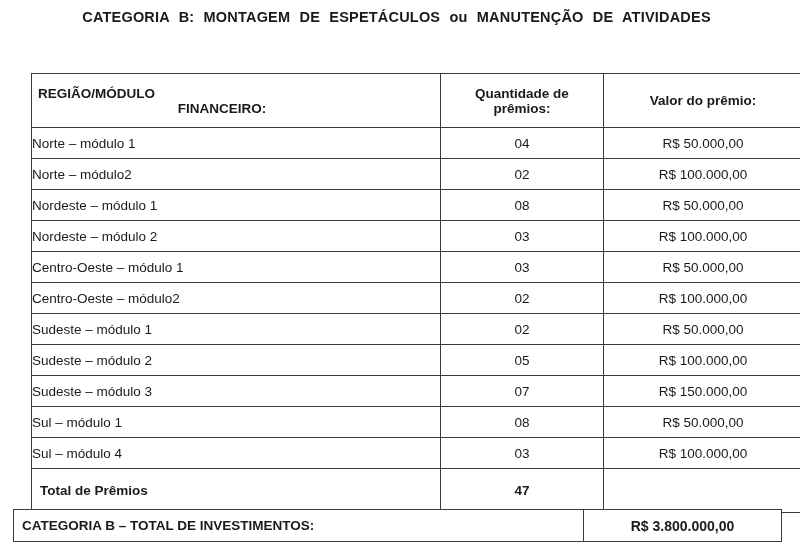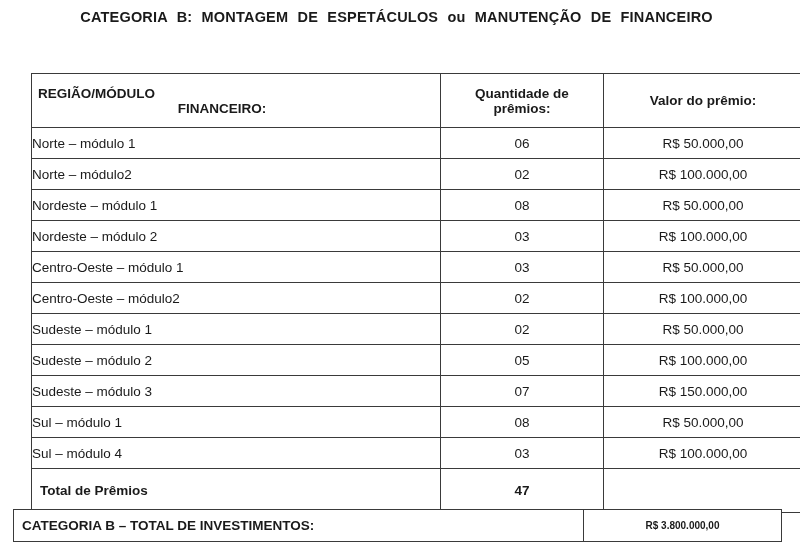--- a/index.html
+++ b/index.html
@@ -146,31 +146,31 @@
     font-size: 13.5px;
     box-sizing: border-box;
   }
   .grand-total .gt-value {
     flex: 1 1 auto;
     display: flex;
     align-items: center;
     justify-content: center;
     border-left: 1.5px solid #3a3a3a;
     font-weight: bold;
-    font-size: 10px;
+    font-size: 14px;
     box-sizing: border-box;
   }
 </style>
 </head>
 <body>
 
 <div class="page">
 
   <div class="doc-title">
-    <span class="title-line1"><span>CATEGORIA B: MONTAGEM DE ESPETÁCULOS</span> <span class="lowercase-ou">ou</span> <span>MANUTENÇÃO DE FINANCEIRO</span></span>
+    <span class="title-line1"><span>CATEGORIA B: MONTAGEM DE ESPETÁCULOS</span> <span class="lowercase-ou">ou</span> <span>MANUTENÇÃO DE ATIVIDADES</span></span>
   </div>
 
   <div class="table-wrap">
     <table class="prizes">
       <colgroup>
         <col class="c-region">
         <col class="c-qty">
         <col class="c-value">
         <col>
       </colgroup>
@@ -181,21 +181,21 @@
             <span class="region-head-l2">FINANCEIRO:</span>
           </th>
           <th>Quantidade de prêmios:</th>
           <th>Valor do prêmio:</th>
           <th>Total de prêmios/região:</th>
         </tr>
       </thead>
       <tbody id="table-body">
           <tr class="data-row">
             <td class="cell-region">Norte – módulo 1</td>
-            <td class="cell-qty">06</td>
+            <td class="cell-qty">04</td>
             <td class="cell-value">R$ 50.000,00</td>
             <td class="cell-total">R$ 200.000,00</td>
           </tr>
           <tr class="data-row">
             <td class="cell-region">Norte – módulo2</td>
             <td class="cell-qty">02</td>
             <td class="cell-value">R$ 100.000,00</td>
             <td class="cell-total">R$ 200.000,00</td>
           </tr>
           <tr class="data-row">

